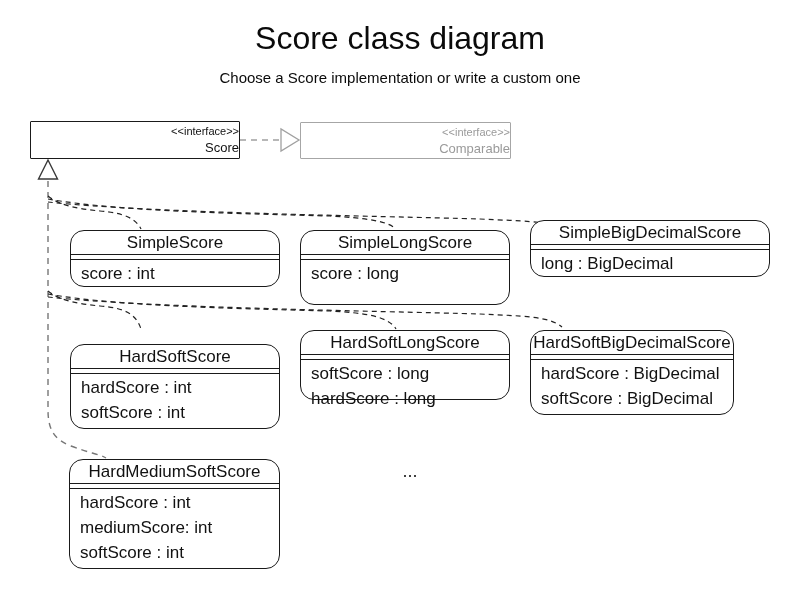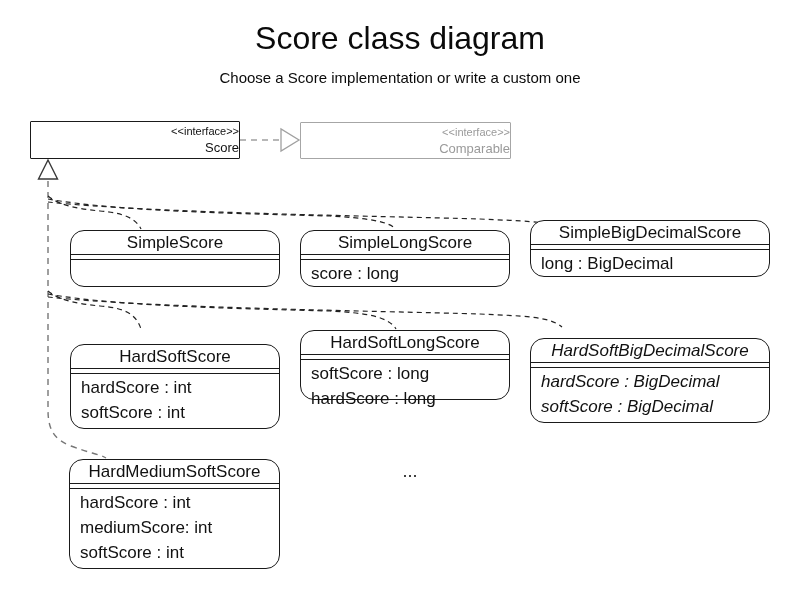--- a/index.html
+++ b/index.html
@@ -16,25 +16,25 @@
   #comparable-box{left:300px;top:122px;width:211px;height:37px;border:1.4px solid #a6a6a6;color:#9a9a9a;}
   .stereotype{font-size:11px;line-height:13px;margin-top:3px;}
   .iname{font-size:13px;line-height:20px;}
   
   .cbox{box-sizing:border-box;border:1.2px solid #1a1a1a;border-radius:14px;background:#fff;font-size:17px;}
   .cbox .hdr{height:23px;line-height:23px;text-align:center;border-bottom:1.2px solid #1a1a1a;white-space:nowrap;overflow:hidden;}
   .cbox .gap{height:4px;border-bottom:1.2px solid #1a1a1a;}
   .cbox .attrs{padding:1px 10px 0 10px;}
   .cbox .attr{line-height:25px;white-space:nowrap;}
   #box-simplescore{left:70px;top:230px;width:210px;height:57px;}
-  #box-simplelongscore{left:300px;top:230px;width:210px;height:57px;}
+  #box-simplelongscore{left:300px;top:230px;width:210px;height:75px;}
   #box-simplebigdecimalscore{left:530px;top:220px;width:240px;height:57px;}
   #box-hardsoftscore{left:70px;top:330px;width:210px;height:85px;margin-top:14px;}
   #box-hardsoftlongscore{left:300px;top:330px;width:210px;height:70px;}
-  #box-hardsoftbigdecimalscore{left:530px;top:338px;width:240px;height:85px;font-style:italic;}
+  #box-hardsoftbigdecimalscore{left:530px;top:330px;width:204px;height:85px;}
   #box-hardmediumsoftscore{left:69px;top:459px;width:211px;height:110px;}
   #ellipsis{left:360px;top:461px;width:100px;text-align:center;font-size:18px;color:#222;}
   #edges{left:0;top:0;}
 </style>
 </head>
 <body>
 
 <div id="canvas">
 
   <div class="abs" id="title">Score class diagram</div>
@@ -64,20 +64,23 @@
   </div>
 
   <div class="abs ibox" id="comparable-box">
     <div class="stereotype">&lt;&lt;interface&gt;&gt;</div>
     <div class="iname">Comparable</div>
   </div>
 
   <div class="abs cbox" id="box-simplescore">
     <div class="hdr">SimpleScore</div>
     <div class="gap"></div>
+    <div class="attrs">
+      <div class="attr">score : int</div>
+    </div>
   </div>
 
   <div class="abs cbox" id="box-simplelongscore">
     <div class="hdr">SimpleLongScore</div>
     <div class="gap"></div>
     <div class="attrs">
       <div class="attr">score : long</div>
     </div>
   </div>
 

